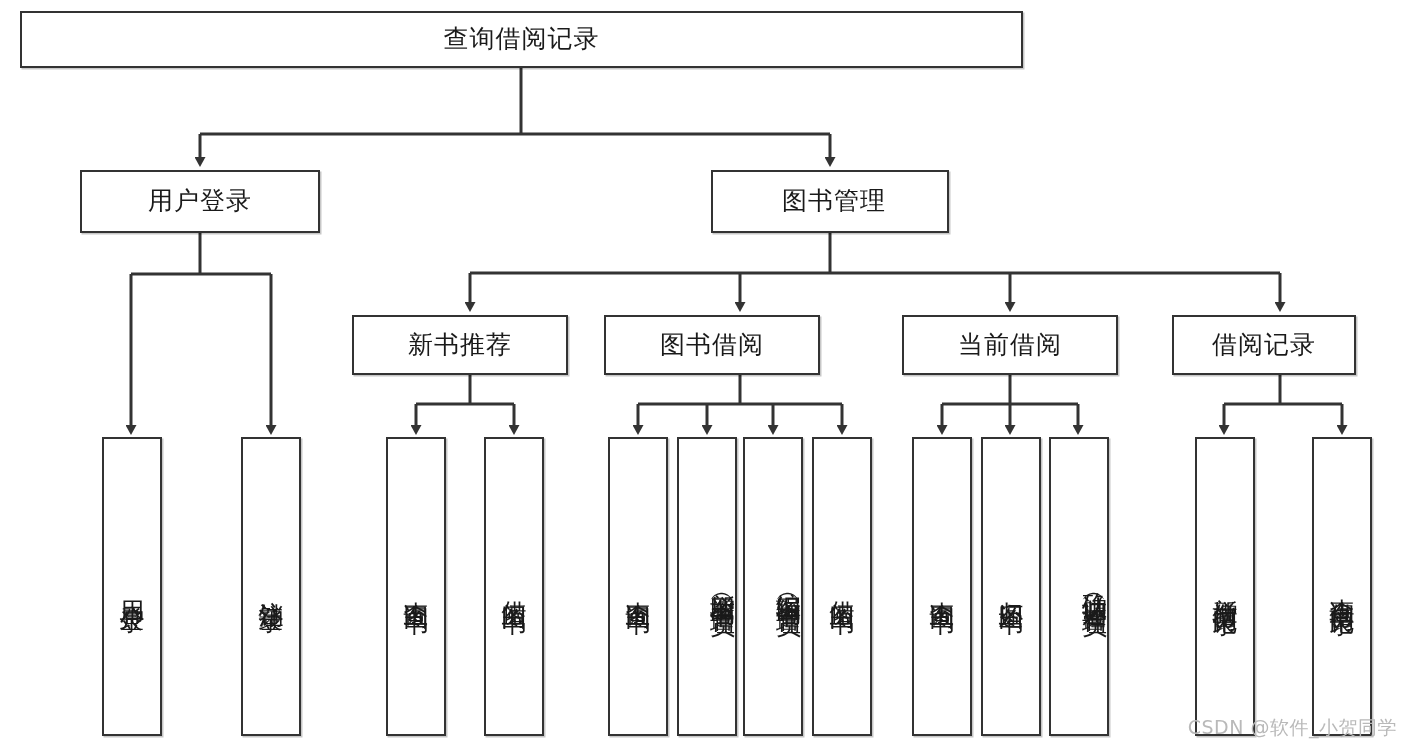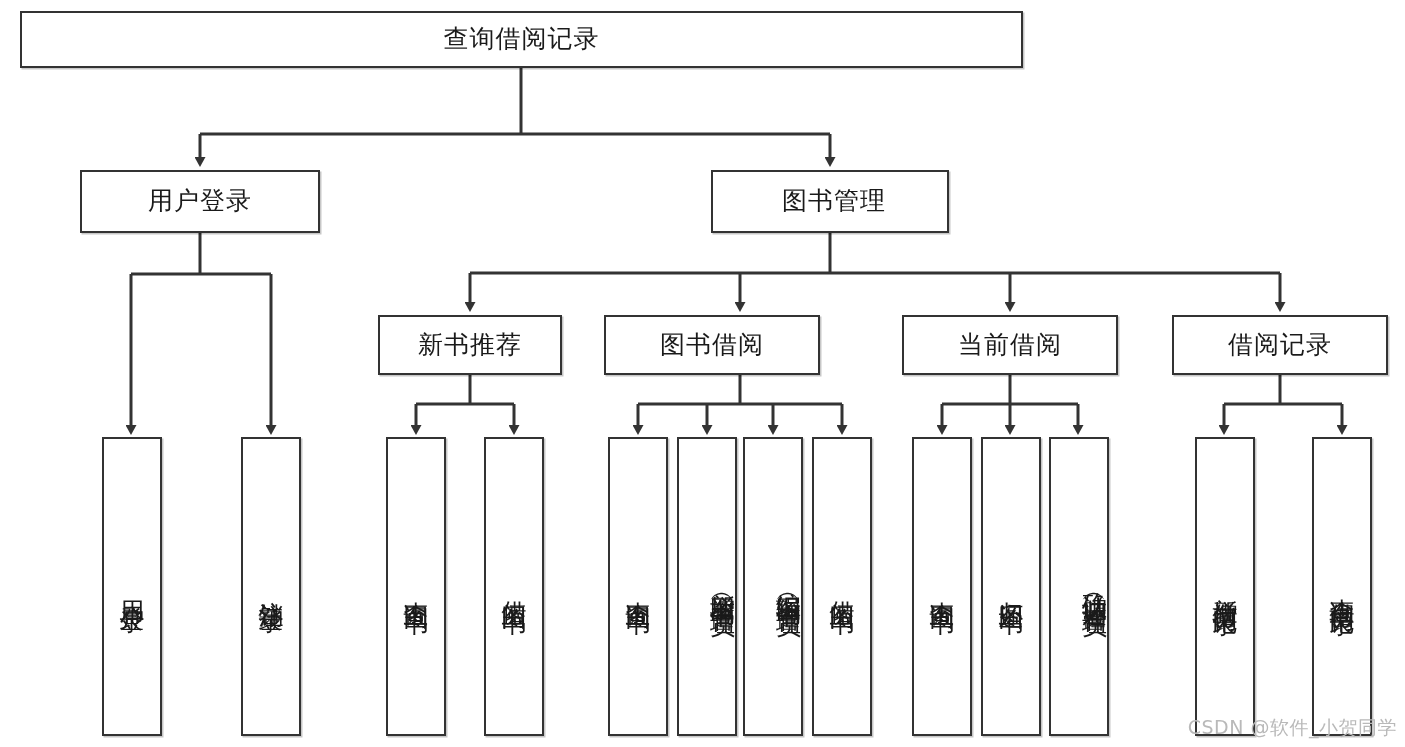--- a/index.html
+++ b/index.html
@@ -136,30 +136,30 @@
     <span>查询借阅记录</span>
   </div>
 
   <div class="node horiz" style="left:80px; top:170px; width:240px; height:63px;">
     <span>用户登录</span>
   </div>
   <div class="node horiz" style="left:711px; top:170px; width:238px; height:63px;padding-left:8px;">
     <span>图书管理</span>
   </div>
 
-  <div class="node horiz" style="left:378px; top:315px; width:184px; height:60px;">
+  <div class="node horiz" style="left:352px; top:315px; width:216px; height:60px;">
     <span>新书推荐</span>
   </div>
   <div class="node horiz" style="left:604px; top:315px; width:216px; height:60px;">
     <span>图书借阅</span>
   </div>
   <div class="node horiz" style="left:902px; top:315px; width:216px; height:60px;">
     <span>当前借阅</span>
   </div>
-  <div class="node horiz" style="left:1172px; top:315px; width:216px; height:60px;">
+  <div class="node horiz" style="left:1172px; top:315px; width:184px; height:60px;">
     <span>借阅记录</span>
   </div>
 
   <div class="node vert center-text" style="left:102px; top:437px; width:60px; height:299px;">
     <span class="vtext">用户登录</span>
   </div>
   <div class="node vert center-text" style="left:241px; top:437px; width:60px; height:299px;">
     <span class="vtext">注销登录</span>
   </div>
 

